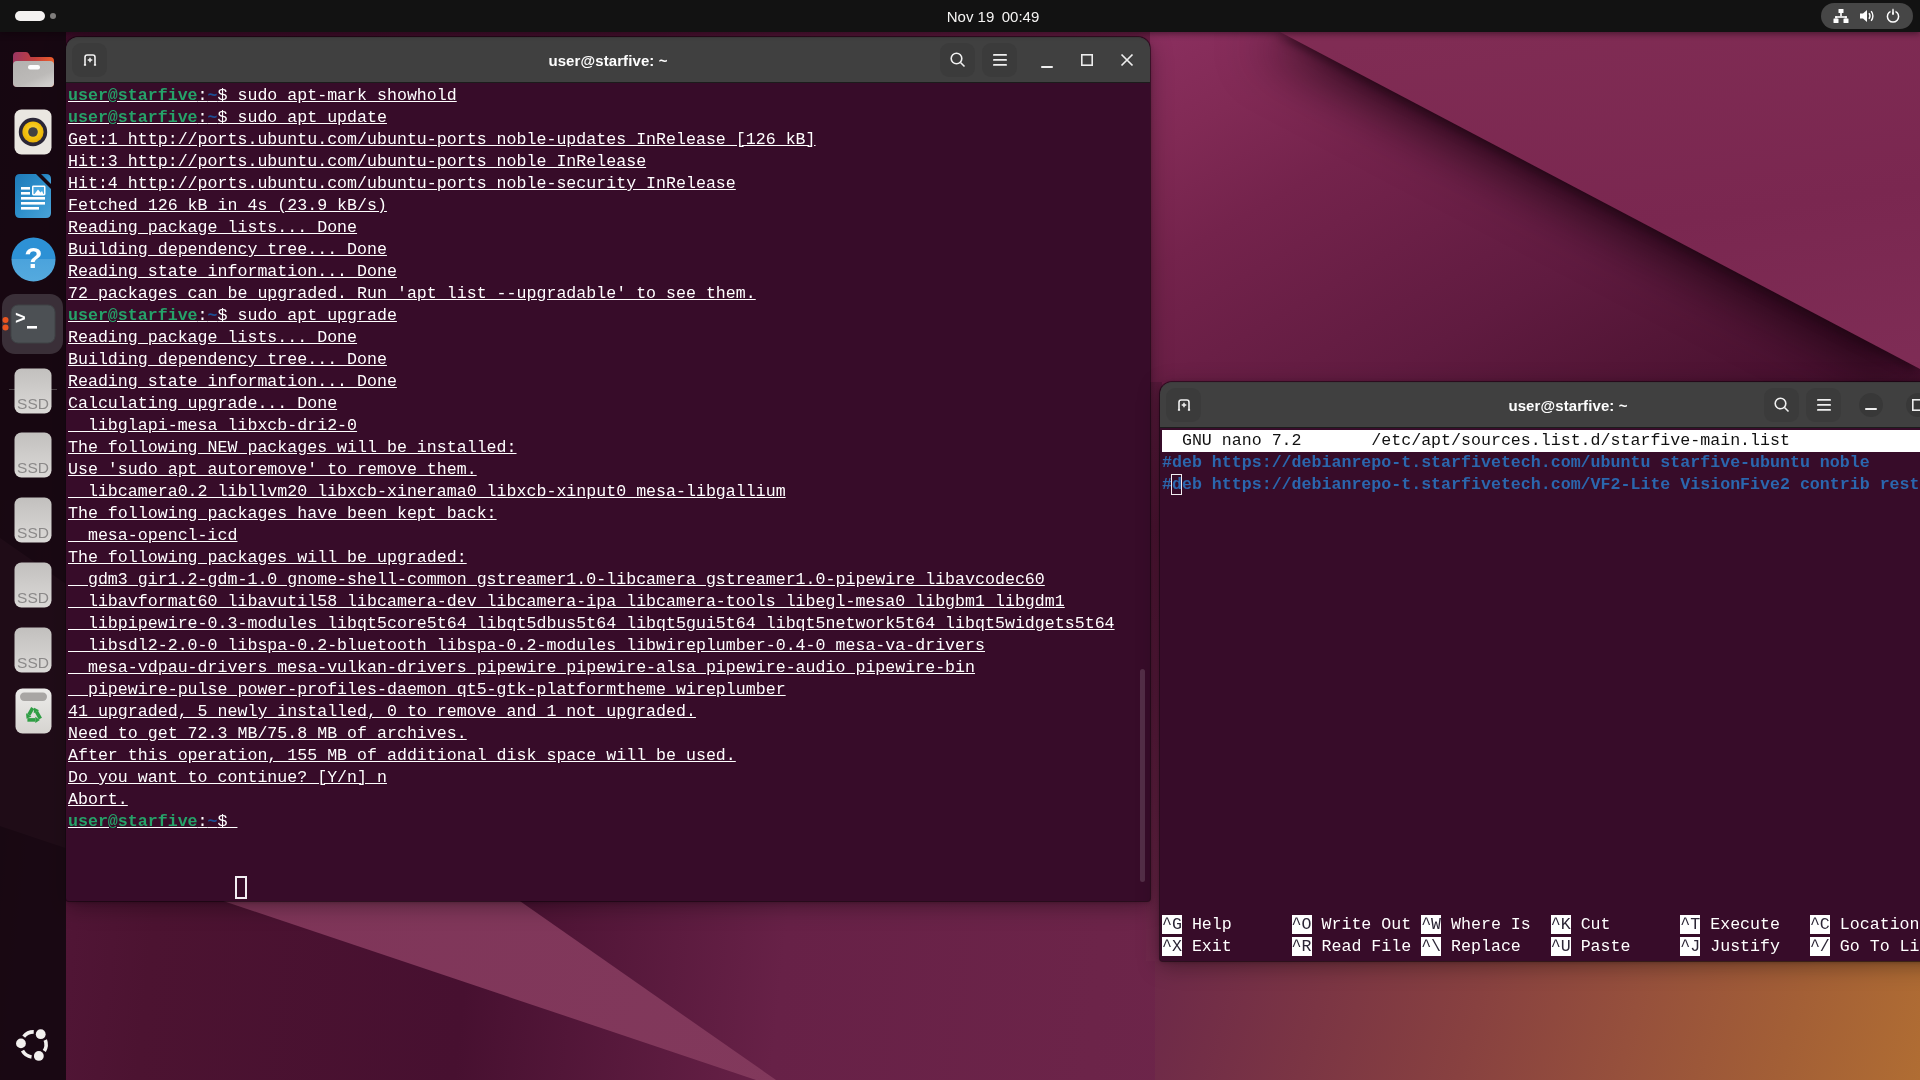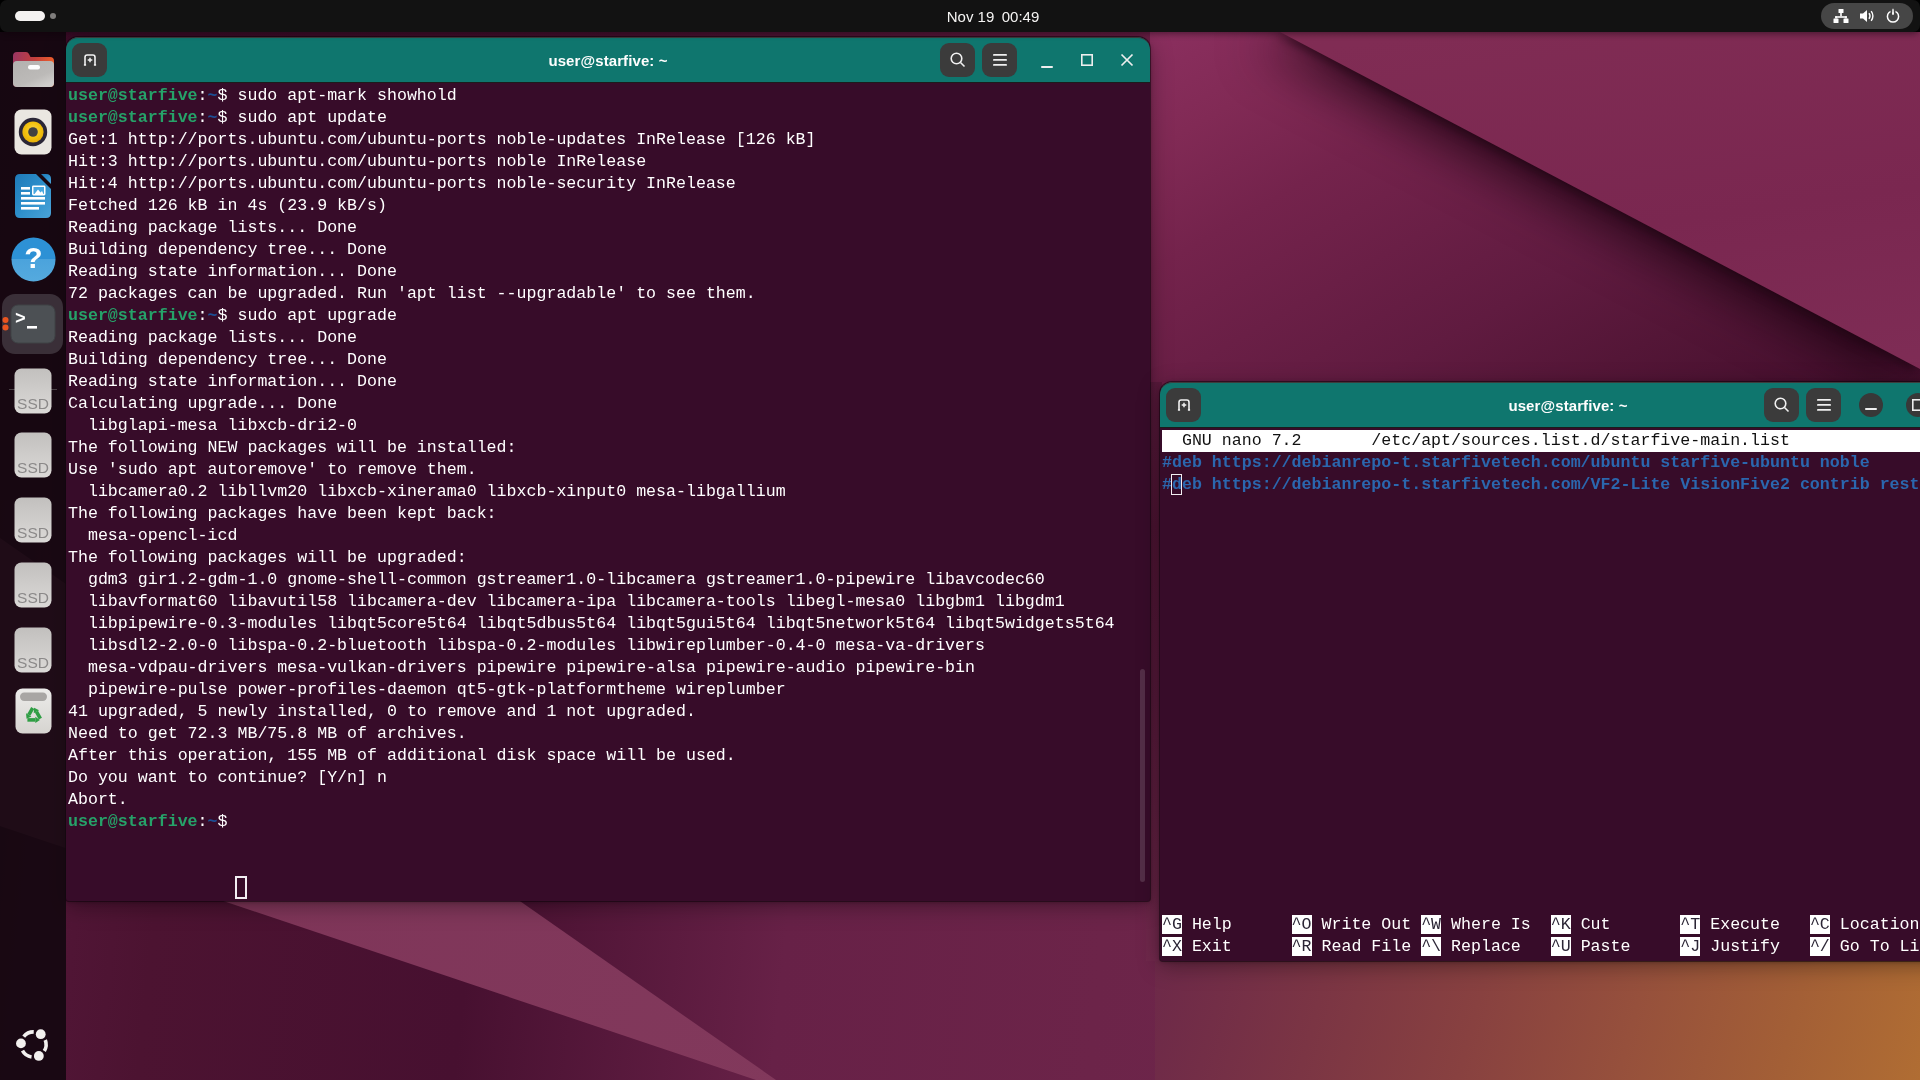--- a/index.html
+++ b/index.html
@@ -20,36 +20,36 @@
   background:linear-gradient(172deg,#822d56 0px,#802c54 200px,#7a2750 420px,#7f2d56 620px,#7f2d56 100%); }
 #wallBot { position:absolute; left:0; top:500px; width:1920px; height:580px;
   background:linear-gradient(96deg,#44102d 0%,#521637 4%,#4c1331 10%,#471030 26%,#672147 42%,#6c2449 58%,#6f2a4d 80%,#712c50 100%); }
 #wedge { position:absolute; left:0; top:500px; width:1920px; height:580px;
   clip-path:polygon(0px 38px, 0px 326px, 756px 580px, 776px 580px);
   background:linear-gradient(115deg,#7d3357 0%,#873f61 100%); }
 #wallOrange { position:absolute; left:1155px; top:958px; width:765px; height:122px;
   background:linear-gradient(105deg,#6d2949 0%,#7b3544 22%,#884140 42%,#96503c 62%,#a35f36 82%,#b06d33 100%); }
 
 
-#topbar { position:absolute; left:0; top:0; width:1920px; height:32px; background:#121212; z-index:30; box-shadow:0 2px 6px rgba(10,0,8,.45);border-radius:7px; }
+#topbar { position:absolute; left:0; top:0; width:1920px; height:32px; background:#121212; z-index:30; box-shadow:0 2px 6px rgba(10,0,8,.45); }
 #wspill { position:absolute; left:15px; top:11px; width:30px; height:10px; border-radius:5px; background:#f4f2f1; }
 #wsdot { position:absolute; left:50px; top:13px; width:6px; height:6px; border-radius:3px; background:#7f7d7c; }
 #clock { position:absolute; left:0; top:0; width:1986px; text-align:center; height:32px; line-height:33px;
   color:#f5f4f3; font-size:15px; }
 #sysbox { position:absolute; right:7px; top:3px; width:92px; height:26px; border-radius:13px; background:#464646; }
 #sysbox svg { position:absolute; top:5px; }
 
 
 #dock { position:absolute; left:0; top:32px; width:66px; height:1048px; background:rgba(17,7,14,0.87); z-index:20; }
 .dicon { position:absolute; left:0; width:66px; display:flex; justify-content:center; }
 #dsep { position:absolute; left:9px; top:357px; width:48px; height:1px; background:#4a4146; }
 
 
 .win { position:absolute; border-radius:12px 12px 3px 3px; box-shadow:0 0 0 1px rgba(12,2,9,.5),0 5px 22px rgba(0,0,0,.34),0 1px 4px rgba(0,0,0,.28); }
-.titlebar { position:absolute; left:0; top:0; width:100%; height:46px; background:#0f766e;
+.titlebar { position:absolute; left:0; top:0; width:100%; height:46px; background:#404040;
   border-radius:12px 12px 0 0; border-bottom:1px solid #1c1c1c; box-shadow:inset 0 1px 0 #3c3c3c; }
 .title { position:absolute; top:0; height:46px; line-height:47px; text-align:center;
   color:#fdfdfd; font-size:15px; font-weight:bold; letter-spacing:.1px; }
 .tbtn { position:absolute; top:6px; width:35px; height:34px; border-radius:9px; background:#3b3b3b; }
 .tbtn svg, .wbtn svg { position:absolute; left:50%; top:50%; transform:translate(-50%,-50%); }
 .wbtn { position:absolute; top:6px; width:34px; height:34px; }
 .circ { background:#383838; border-radius:50%; width:24px; height:24px; top:11px; }
 
 #term1 { left:66px; top:37px; width:1084px; height:864px; z-index:10; background:#370c29; overflow:hidden; }
 #term2 { left:1160px; top:382px; width:830px; height:579px; z-index:11; background:#370c29;
@@ -312,21 +312,21 @@
         <svg width="14" height="14" viewBox="0 0 14 14">
           <rect x="1.8" y="1.8" width="10.4" height="10.4" stroke="#eeeeee" stroke-width="1.6" fill="none"></rect>
         </svg>
       </div>
       <div class="wbtn" style="left:1044px">
         <svg width="16" height="16" viewBox="0 0 16 16">
           <path d="M2.5 2.5 L13.5 13.5 M13.5 2.5 L2.5 13.5" stroke="#eeeeee" stroke-width="1.7"></path>
         </svg>
       </div>
   </div>
-  <div class="tc" id="tc1" style="left:2px; top:48px; width:1080px;">
+  <div class="tc" id="tc1" style="left:2px; top:48px; width:1080px;text-decoration:underline;">
 <div class="r"><span class="g">user@starfive</span>:<span class="b">~</span>$ sudo apt-mark showhold</div>
 <div class="r"><span class="g">user@starfive</span>:<span class="b">~</span>$ sudo apt update</div>
 <div class="r">Get:1 http://ports.ubuntu.com/ubuntu-ports noble-updates InRelease [126 kB]</div>
 <div class="r">Hit:3 http://ports.ubuntu.com/ubuntu-ports noble InRelease</div>
 <div class="r">Hit:4 http://ports.ubuntu.com/ubuntu-ports noble-security InRelease</div>
 <div class="r">Fetched 126 kB in 4s (23.9 kB/s)</div>
 <div class="r">Reading package lists... Done</div>
 <div class="r">Building dependency tree... Done</div>
 <div class="r">Reading state information... Done</div>
 <div class="r">72 packages can be upgraded. Run 'apt list --upgradable' to see them.</div>

